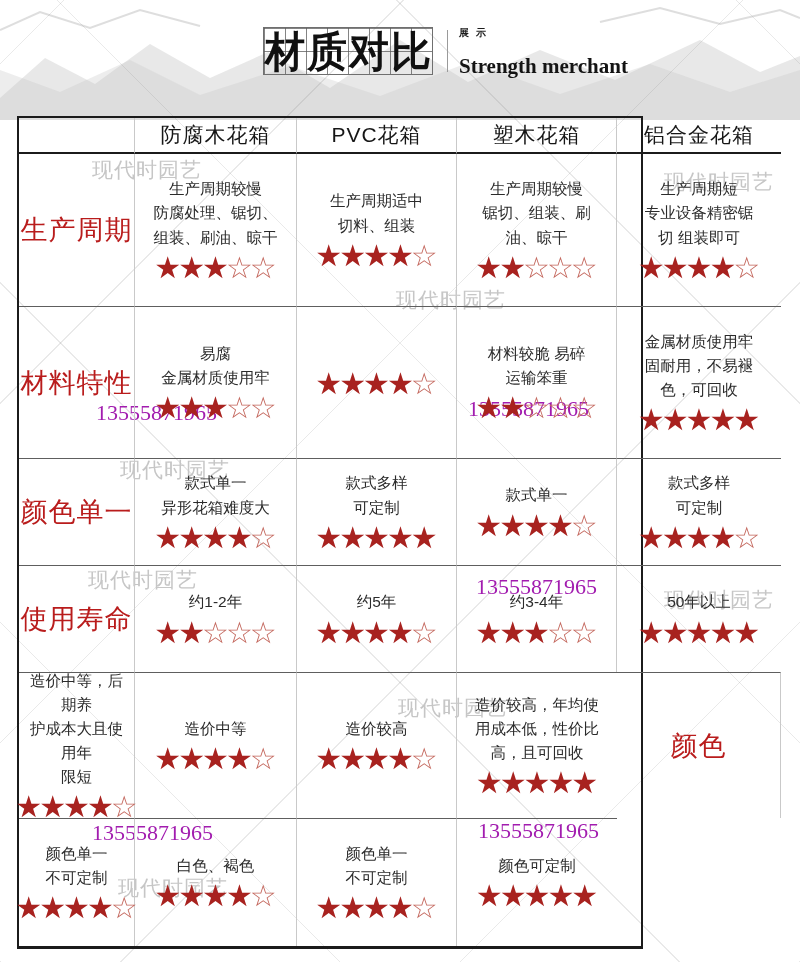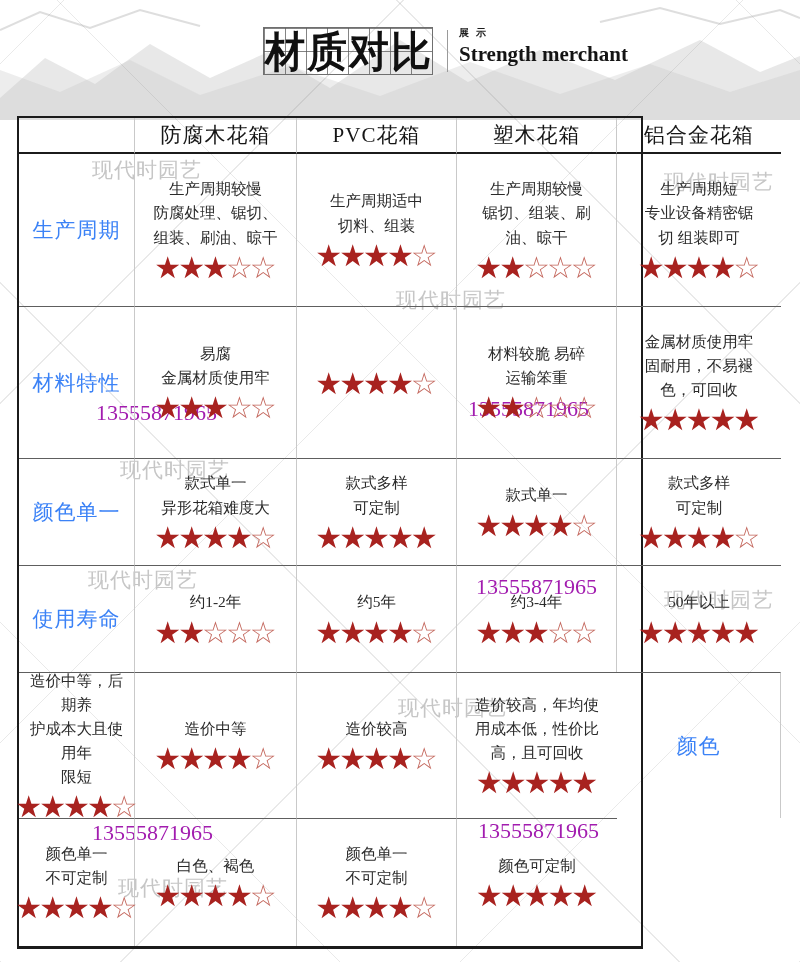--- a/index.html
+++ b/index.html
@@ -27,35 +27,35 @@
       display:flex;align-items:center;justify-content:space-around;
       border:1px solid #6f6f6f;
       background-image:
         repeating-linear-gradient(to right, rgba(90,90,90,.75) 0 1px, transparent 1px 21px),
         repeating-linear-gradient(to bottom, rgba(90,90,90,.75) 0 1px, transparent 1px 23px);}
   .tchar{flex:0 0 42px;text-align:center;font-size:40px;line-height:46px;font-weight:900;color:#101010;
          font-family:"DejaVu Sans",sans-serif;transform:scaleY(1.05);}
   .vdiv{position:absolute;left:447px;top:30px;width:1px;height:42px;background:#9a9a9a;}
   .subt{position:absolute;left:459px;top:26px;}
   .sub-cn{font-size:10px;letter-spacing:7px;color:#1c1c1c;font-weight:700;}
-  .sub-en{font-size:21px;font-weight:700;color:#141414;margin-top:2px;
+  .sub-en{font-size:21px;font-weight:700;color:#141414;margin-top:14px;
           font-family:"Liberation Serif","DejaVu Serif",serif;}
 
   
   .tbl{position:absolute;left:17px;top:116px;width:626px;box-sizing:border-box;
        border:2px solid #1b1b1b;border-bottom-width:3px;
        display:grid;
        grid-template-columns:116px 162px 160px 160px 164px;
-       grid-template-rows:36px 152px 152px 107px 107px 146px 128px;font-family:Liberation Serif, serif;}
+       grid-template-rows:36px 152px 152px 107px 107px 146px 128px;}
   .c{box-sizing:border-box;display:flex;flex-direction:column;align-items:center;justify-content:center;
      border-right:1px solid #c9c9c9;}
   .c.lc{border-right:none;}
   .th{font-size:21px;color:#161616;letter-spacing:1px;border-bottom:2px solid #1b1b1b;}
   .rt{border-top:1px solid #5e5e5e;}
-  .rl{font-size:21px;color:#3b82f6;letter-spacing:1px;}
+  .rl{font-size:27px;color:#b91c1c;letter-spacing:1px;}
   .txt{font-size:15.5px;line-height:1.55;color:#2b2b2b;text-align:center;white-space:pre-line;
        padding:0 6px;}
   .stars{line-height:1;margin-top:3px;letter-spacing:-3px;padding-right:3px;white-space:nowrap;}
   .stars .sf{font-size:30px;color:#a8221f;}
   .stars .so{font-size:30px;color:#c4685e;}
 </style>
 </head>
 <body>
 
 <div class="page">

